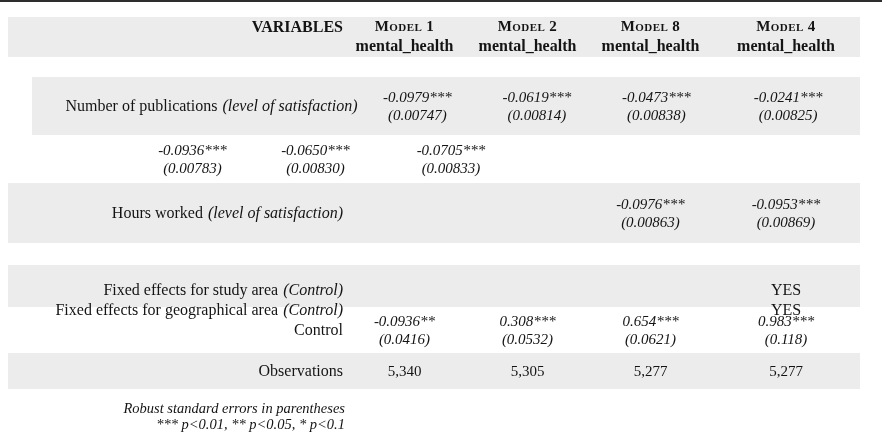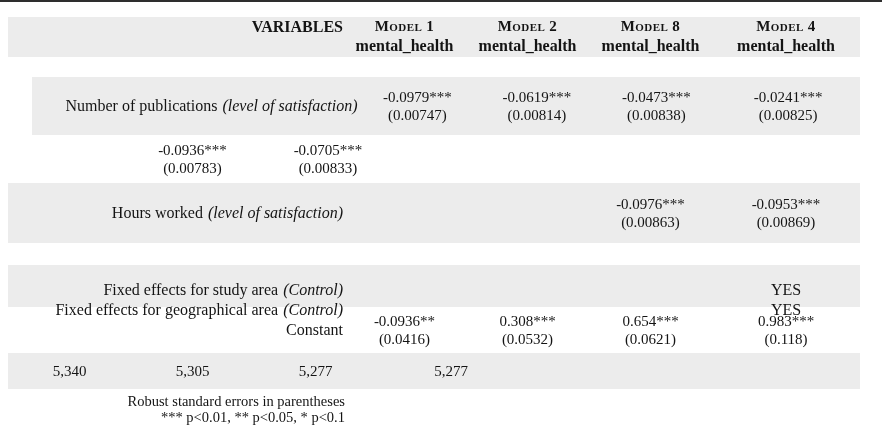--- a/index.html
+++ b/index.html
@@ -62,25 +62,26 @@
   .sp22 { height: 22px; }
   .r1 { height: 58px; margin-left: 24px; }
   .r2 { height: 48px; }
   .r3 { height: 60px; align-items: center; }
   .fe-band { height: 42px; display: flex; flex-direction: column; justify-content: center; }
   .fe-line { height: 20px; }
   .fe-line .lab, .fe-line .v { font-size: 16px; line-height: 20px; margin-top: 24px; }
   .const-row { height: 46px; }
   .obs-row { height: 36px; }
   .qual { font-style: italic; margin-left: 5px; }
-  .coef, .se { display: block; }
+  .coef, .se { display: block; font-style: italic; }
   .notes {
     width: 337px;
-    margin-top: 4px;
+    margin-top: 11px;
     text-align: right;
+    font-style: italic;
     font-size: 14.5px;
     line-height: 16px;
   }
 </style>
 </head>
 <body>
 
 <div class="page">
   <div class="top-rule"></div>
 
@@ -133,20 +134,24 @@
     </div>
 
     <div class="row r2">
       <div class="v">
         <span class="coef"></span>
         <span class="se"></span>
       </div>
       <div class="v">
         <span class="coef">-0.0936***</span>
         <span class="se">(0.00783)</span>
+      </div>
+      <div class="v">
+        <span class="coef">-0.0650***</span>
+        <span class="se">(0.00830)</span>
       </div>
       <div class="v v4">
         <span class="coef">-0.0705***</span>
         <span class="se">(0.00833)</span>
       </div>
     </div>
 
     <div class="row band r3">
       <div class="lab">
         <span><span>Hours worked</span><span class="qual">(level of satisfaction)</span></span>
@@ -187,41 +192,44 @@
         </div>
         <div class="v"></div>
         <div class="v"></div>
         <div class="v"></div>
         <div class="v v4">YES</div>
       </div>
     </div>
 
     <div class="row const-row">
       <div class="lab">
-        <span>Constant</span>
+        <span>Control</span>
       </div>
       <div class="v">
         <span class="coef">-0.0936**</span>
         <span class="se">(0.0416)</span>
       </div>
       <div class="v">
         <span class="coef">0.308***</span>
         <span class="se">(0.0532)</span>
       </div>
       <div class="v">
         <span class="coef">0.654***</span>
         <span class="se">(0.0621)</span>
       </div>
       <div class="v v4">
         <span class="coef">0.983***</span>
         <span class="se">(0.118)</span>
       </div>
     </div>
 
     <div class="row band obs-row">
+      <div class="lab">
+        <span>Observations</span>
+      </div>
       <div class="v">5,340</div>
       <div class="v">5,305</div>
       <div class="v">5,277</div>
       <div class="v v4">5,277</div>
     </div>
 
     <div class="notes">
       <div>Robust standard errors in parentheses</div>
       <div>*** p&lt;0.01, ** p&lt;0.05, * p&lt;0.1</div>
     </div>

